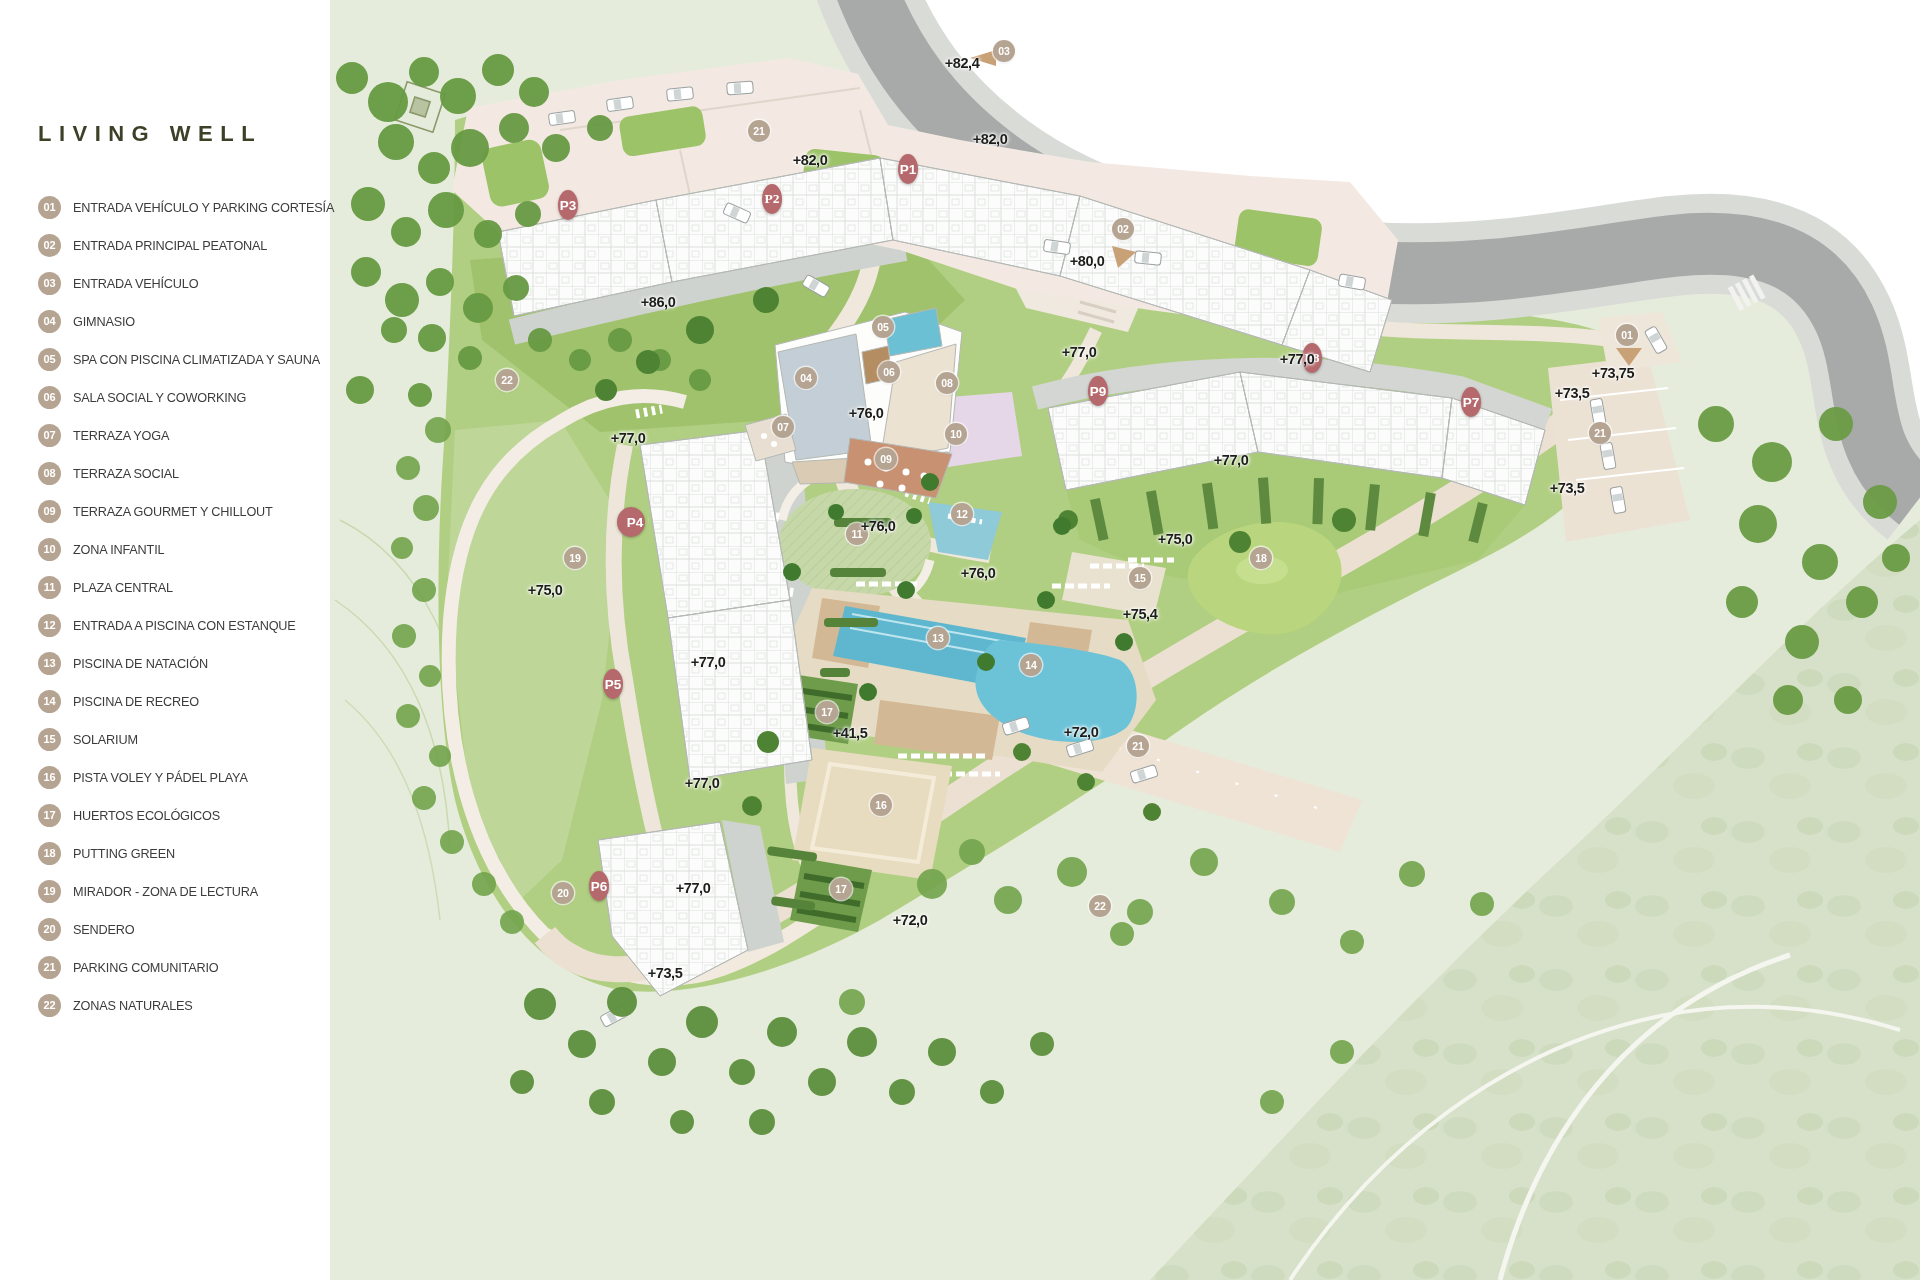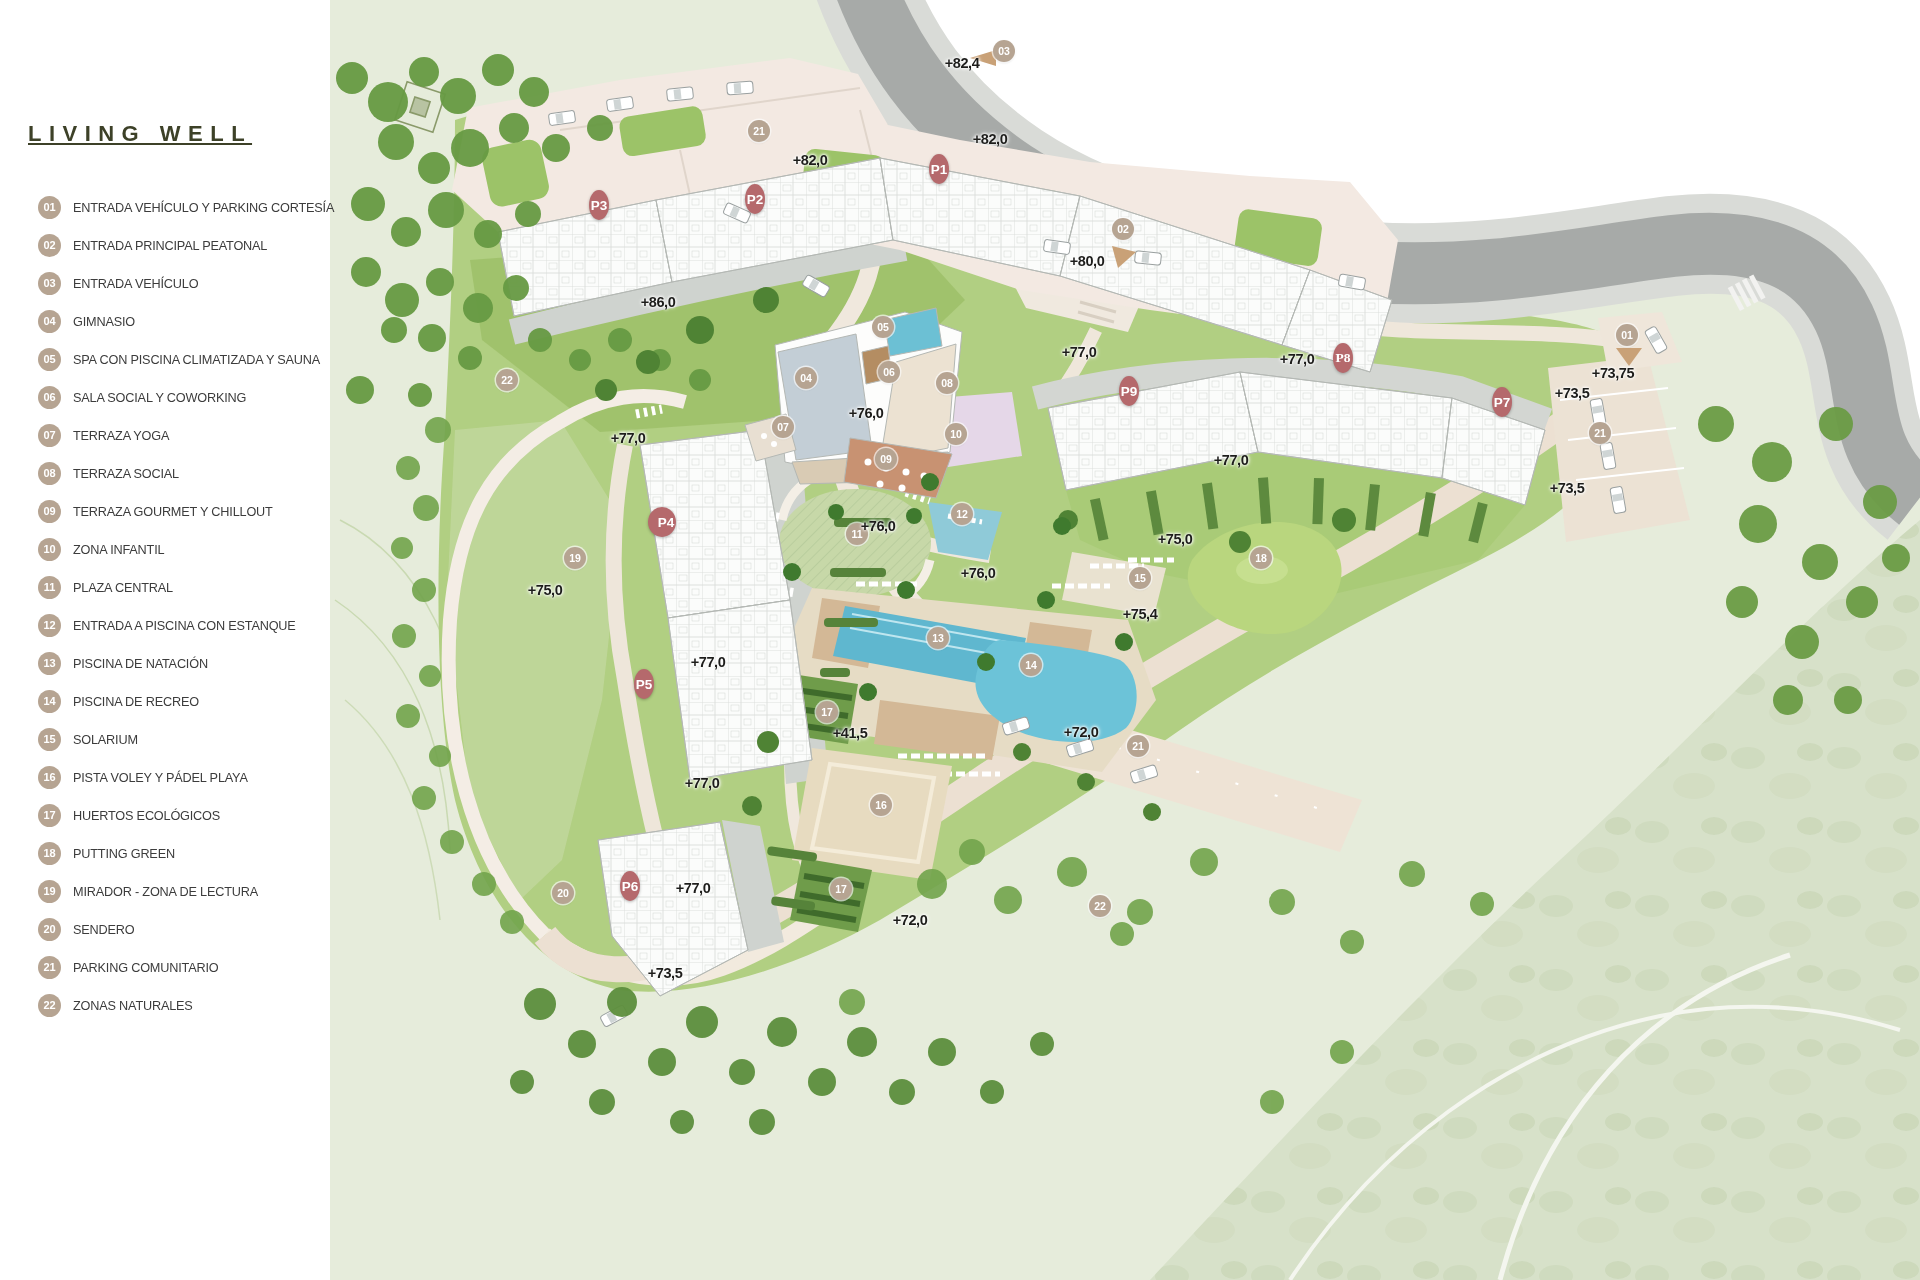--- a/index.html
+++ b/index.html
@@ -4,23 +4,23 @@
 <style>
   html,body{margin:0;padding:0;}
   body{
     width:1920px;height:1280px;position:relative;overflow:hidden;
     background:#ffffff;
     font-family:"Liberation Sans", sans-serif;
   }
   
   .legend-panel{position:absolute;left:0;top:0;width:330px;height:1280px;background:#ffffff;z-index:30;}
   .brand-title{
-    position:absolute;left:28px;top:121px;
+    position:absolute;left:38px;top:121px;
     font-size:22px;font-weight:700;letter-spacing:.34em;
-    color:var(--c-title,#3d4128);white-space:nowrap;text-decoration:underline;
+    color:var(--c-title,#3d4128);white-space:nowrap;
   }
   .legend-list{position:absolute;left:38px;top:188px;}
   .legend-item{display:flex;align-items:center;height:38px;}
   .legend-num{
     width:23px;height:23px;border-radius:50%;flex:0 0 23px;
     background:var(--c-amenity,#b9a795);
     color:#fff;font-size:11px;font-weight:700;
     display:flex;align-items:center;justify-content:center;
   }
   .legend-label{
@@ -37,21 +37,21 @@
     background:var(--c-amenity,#b6a492);
     box-shadow:0 0 0 1.5px rgba(255,255,255,.65), 0 1px 2px rgba(0,0,0,.18);
     color:#fff;font-size:10.5px;font-weight:700;
     display:flex;align-items:center;justify-content:center;
   }
   .m-phase{
     width:20px;height:30px;border-radius:50%;
     background:var(--c-phase,#b5696c);
     box-shadow:0 1px 3px rgba(0,0,0,.28);
     color:#fff;font-size:13.5px;font-weight:700;
-    display:flex;align-items:center;justify-content:center;margin-left:31px;
+    display:flex;align-items:center;justify-content:center;
   }
   .m-elev{
     color:#1d1d1b;font-size:14.5px;font-weight:700;letter-spacing:-0.4px;
     white-space:nowrap;
     text-shadow:0 0 3px #fff,0 0 3px #fff,0 0 5px #fff;
   }
 </style>
 </head>
 <body>
 
@@ -556,21 +556,21 @@
       <div class="m-amenity" style="left: 841px; top: 889px;">17</div>
       <div class="m-amenity" style="left: 1261px; top: 558px;">18</div>
       <div class="m-amenity" style="left: 575px; top: 558px;">19</div>
       <div class="m-amenity" style="left: 563px; top: 893px;">20</div>
       <div class="m-amenity" style="left: 759px; top: 131px;">21</div>
       <div class="m-amenity" style="left: 1600px; top: 433px;">21</div>
       <div class="m-amenity" style="left: 1138px; top: 746px;">21</div>
       <div class="m-amenity" style="left: 507px; top: 380px;">22</div>
       <div class="m-amenity" style="left: 1100px; top: 906px;">22</div>
       <div class="m-phase" style="left: 908px; top: 169px;">P1</div>
-      <div class="m-phase" style="left: 724px; top: 199px;">P2</div>
+      <div class="m-phase" style="left: 772px; top: 199px; font-family: Liberation Serif, serif;">P2</div>
       <div class="m-phase" style="left: 568px; top: 205px;">P3</div>
       <div class="m-phase" style="left: 631px; top: 522px; padding-left: 8px;">P4</div>
       <div class="m-phase" style="left: 613px; top: 684px;">P5</div>
       <div class="m-phase" style="left: 599px; top: 886px;">P6</div>
       <div class="m-phase" style="left: 1471px; top: 402px;">P7</div>
       <div class="m-phase" style="left: 1312px; top: 358px; font-family: Liberation Serif, serif;">P8</div>
       <div class="m-phase" style="left: 1098px; top: 391px;">P9</div>
       <div class="m-elev" style="left: 962px; top: 63px;">+82,4</div>
       <div class="m-elev" style="left: 810px; top: 160px;">+82,0</div>
       <div class="m-elev" style="left: 990px; top: 139px;">+82,0</div>

